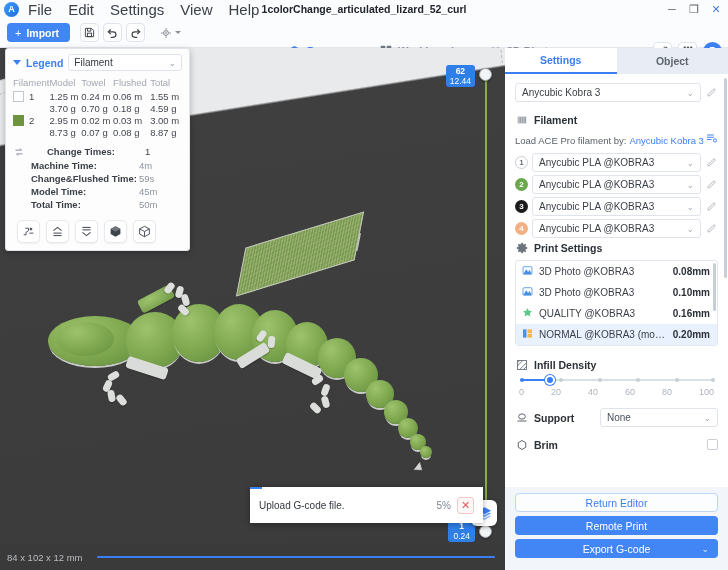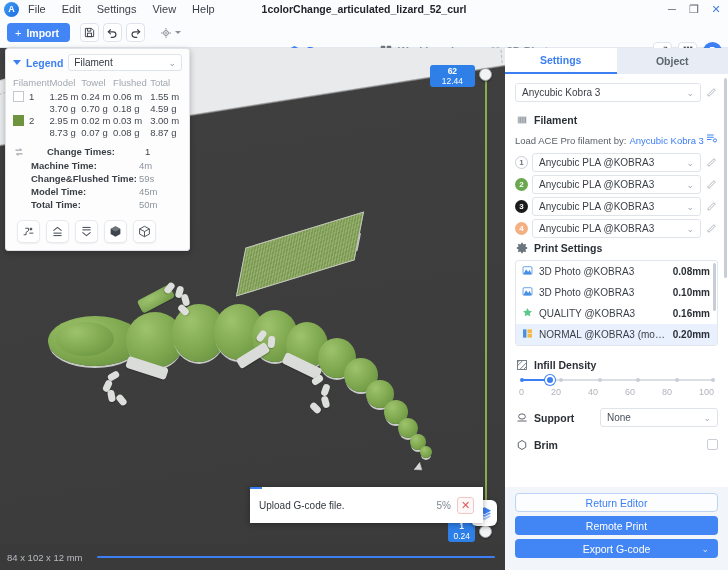--- a/index.html
+++ b/index.html
@@ -19,21 +19,21 @@
     position: absolute; top:0; left:0; width:728px; height:18px;
     background:#fbfcfe; display:flex; align-items:center;
   }
   .logo {
     width:15px; height:15px; margin-left:4px; border-radius:50%;
     background: linear-gradient(135deg,#3f9bf5,#1d6fe0);
     display:flex; align-items:center; justify-content:center;
     color:#fff; font-size:9px; font-weight:bold;
   }
   .menu { display:flex; align-items:center; margin-left:9px; gap:16px; }
-  .menu-item { font-size:11px; color:#3c4149; cursor:default; }
+  .menu-item { font-size:15px; color:#3c4149; cursor:default; }
   .win-title {
     position:absolute; left:0; right:0; text-align:center;
     font-size:10.5px; font-weight:bold; color:#20242b; pointer-events:none;
   }
   .win-ctrls { position:absolute; right:2px; top:0; height:18px; display:flex; align-items:center; gap:2px; }
   .win-btn {
     width:20px; height:16px; display:flex; align-items:center; justify-content:center;
     color:#5a6069; font-size:11px; cursor:default;
   }
   .win-btn.close { color:#4a7fd6; }
@@ -153,21 +153,21 @@
     position:absolute; left:6px; top:10px; bottom:12px; width:2px; background:#8aab4e; border-radius:1px;
   }
   .vhandle {
     position:absolute; left:0; width:13px; height:13px; border-radius:50%;
     background:#f2f3f5; border:1.5px solid #9aa0a8; box-shadow:0 1px 2px rgba(0,0,0,.4);
   }
   .vhandle.top { top:6px; }
   .vhandle.bot { bottom:4px; }
   .vlabel {
     position:absolute; right:18px; background:#2f7fe8; color:#fff; border-radius:3px;
-    padding:1px 12px; font-size:8.5px; line-height:10px; text-align:center; white-space:nowrap;
+    padding:1px 4px; font-size:8.5px; line-height:10px; text-align:center; white-space:nowrap;
     font-weight:bold;
   }
   .vlabel.top { top:3px; }
   .vlabel.bot { bottom:0px; padding:1px 5px; }
   .vlabel .l2 { font-weight:normal; }
 
   .layers-fab {
     position:absolute; right:8px; bottom:44px; width:26px; height:26px;
     background:#fff; border-radius:6px; box-shadow:0 1px 4px rgba(0,0,0,.35);
     display:flex; align-items:center; justify-content:center; cursor:pointer;

